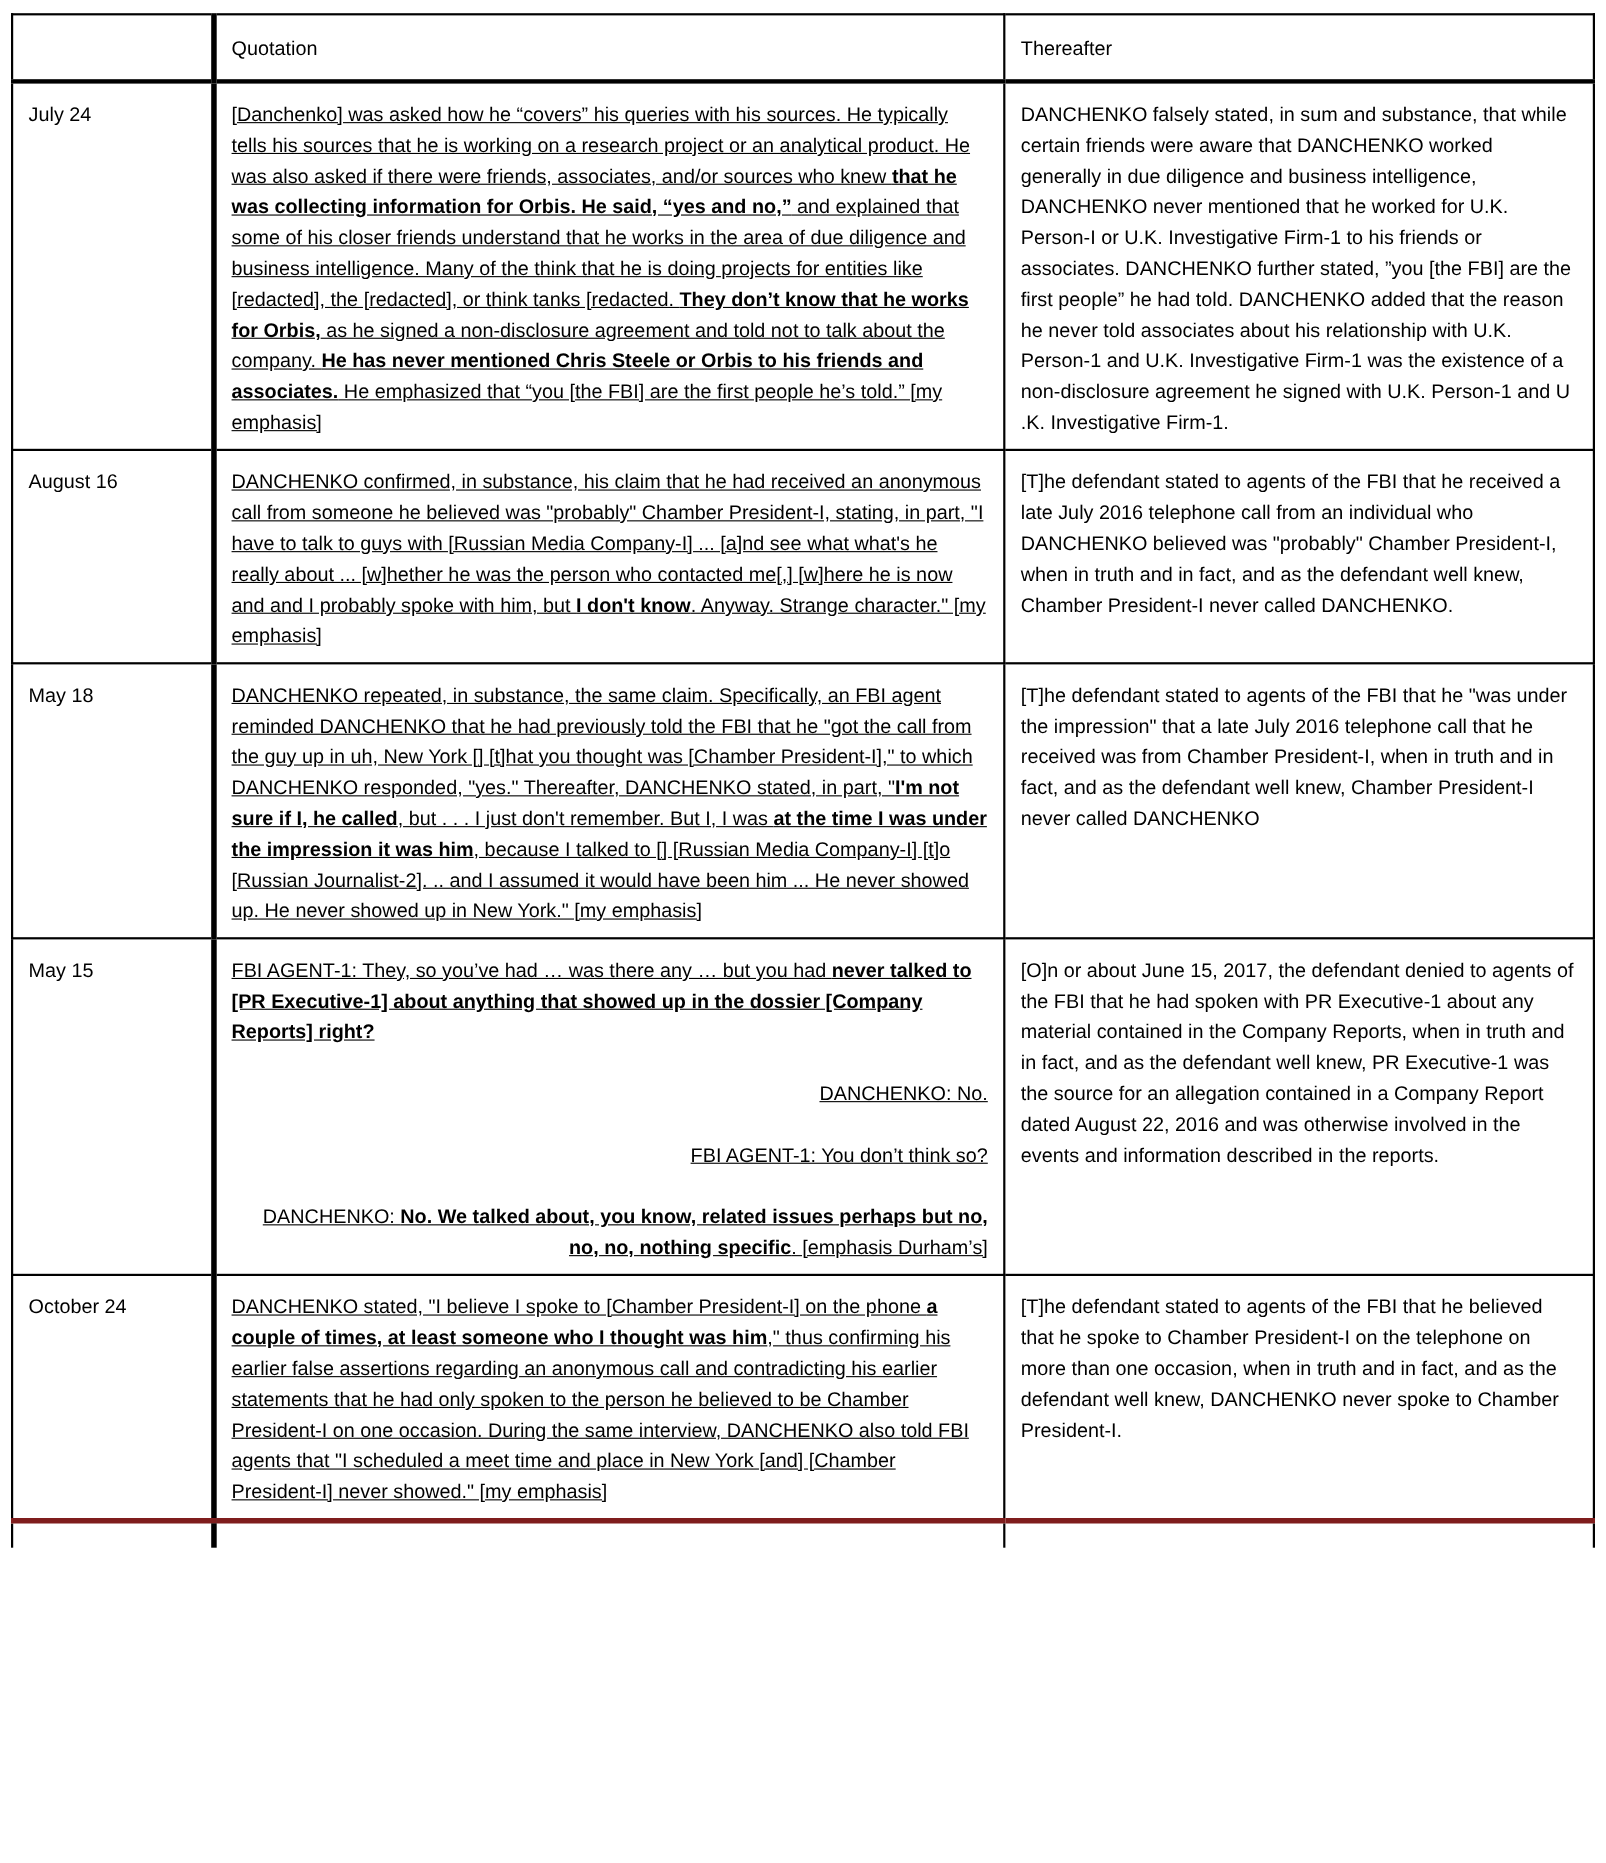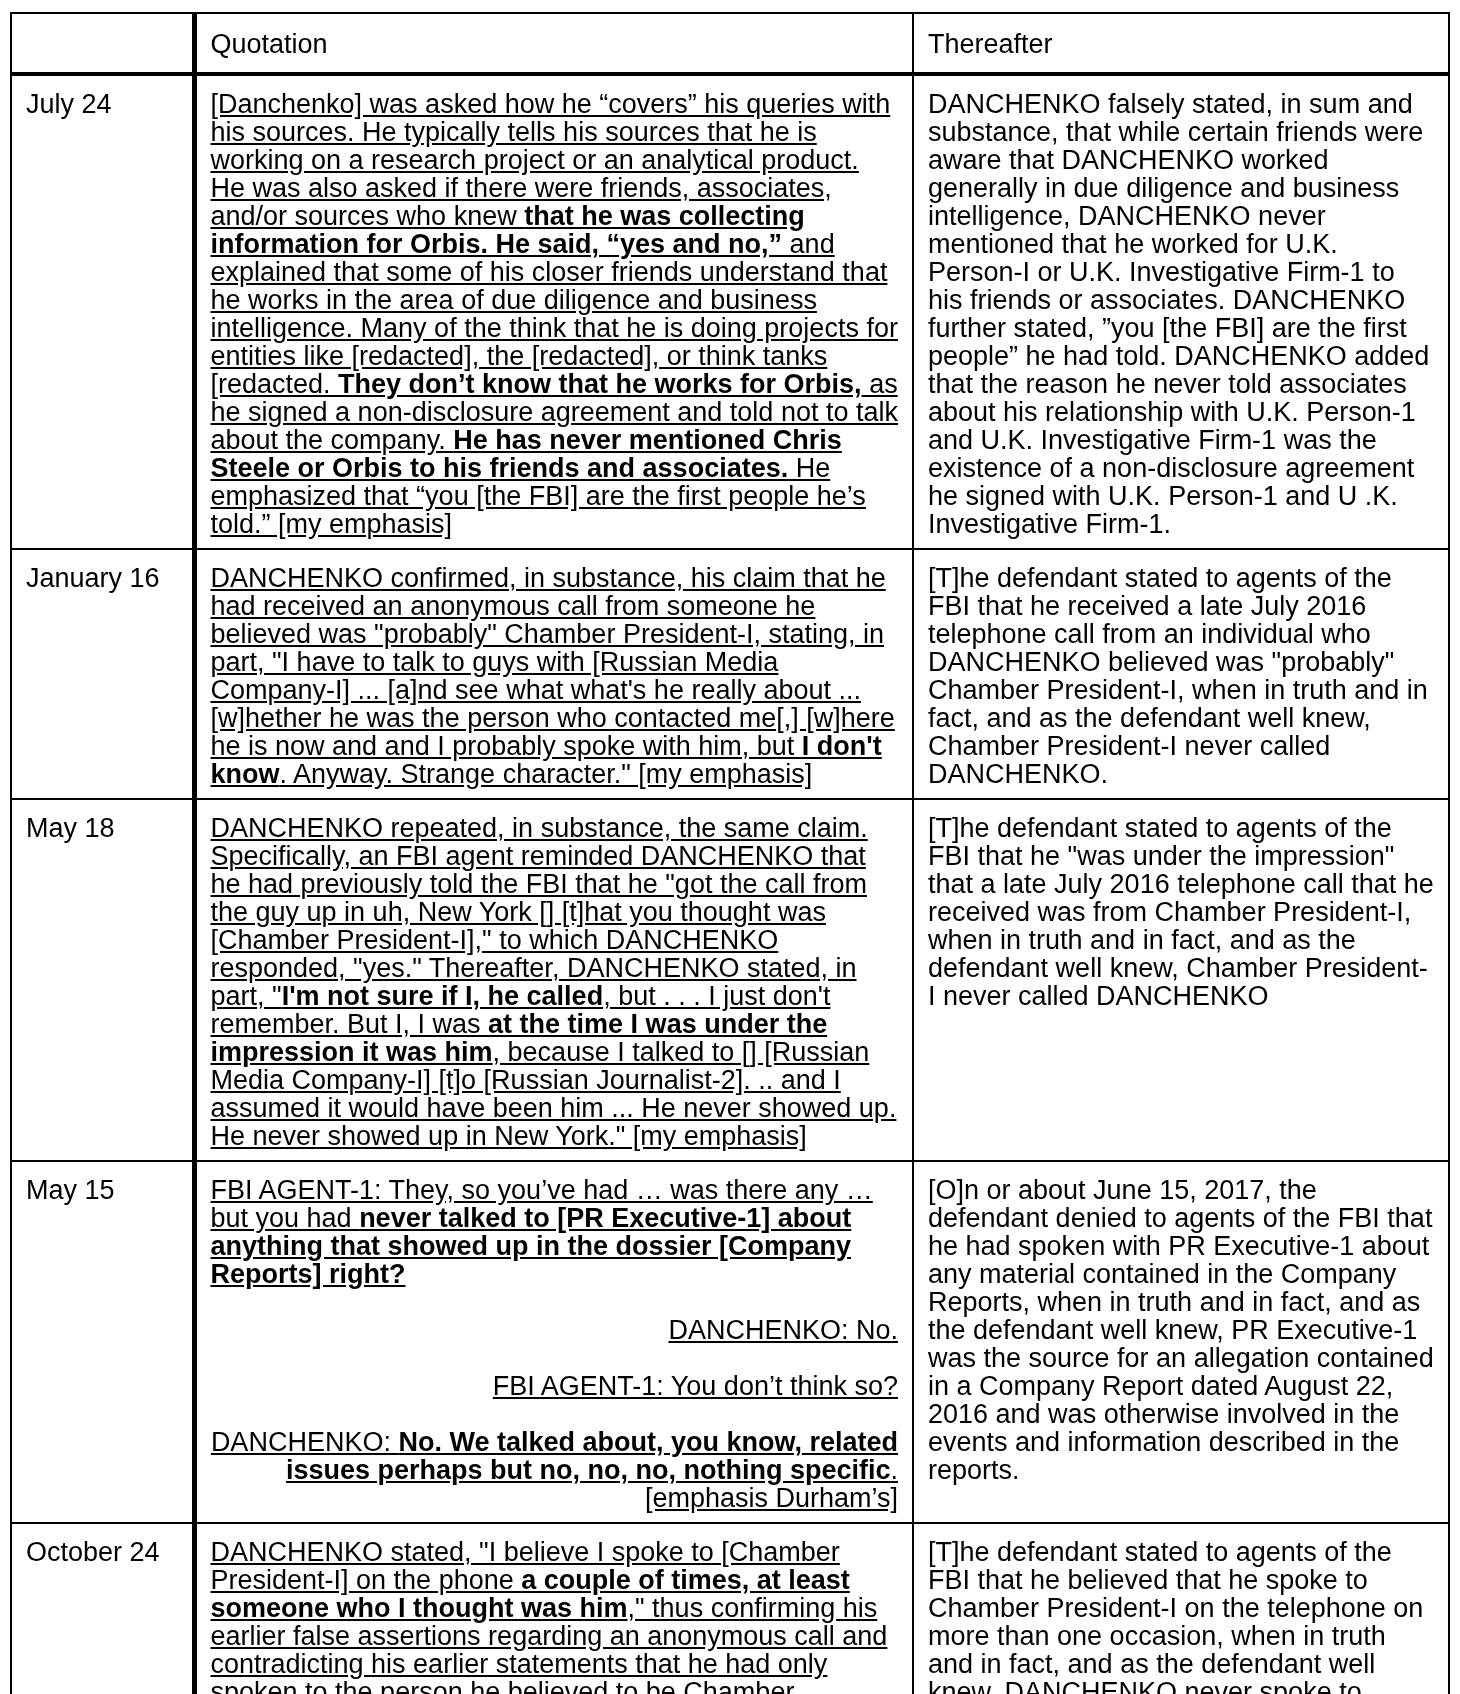--- a/index.html
+++ b/index.html
@@ -4,30 +4,30 @@
 <style>
   html, body { margin: 0; padding: 0; background: #ffffff; }
   body { width: 1460px; height: 1694px; overflow: hidden; position: relative;
          font-family: "Liberation Sans", sans-serif; color: #000; }
   table.doc {
     position: absolute; left: 10px; top: 12px; width: 1438px;
     border-collapse: collapse; table-layout: fixed;
   }
   table.doc td, table.doc th {
     border: 2px solid #000; vertical-align: top; text-align: left;
-    font-weight: normal; font-size: 27px; line-height: 28px;
+    font-weight: normal; font-size: 18px; line-height: 28px;
     padding: 14px 14px 10px 14px; box-sizing: border-box;
   }
   col.c-date { width: 183px; }
   col.c-quote { width: 719px; }
   col.c-alleg { width: 536px; }
   th { padding-top: 16px !important; padding-bottom: 14px !important; height: 60px; }
   thead tr th { border-bottom: 4px solid #000 !important; }
   td.date, th.date { border-right: 5px solid #000 !important; }
-  tr.last td { border-bottom: 5px solid #3b82f6; }
+  tr.last td { border-bottom: 5px solid #7f1d1d; }
   td.quote, th.quote { padding-left: 14px; }
   td.alleg, th.alleg { padding-left: 13px; padding-right: 10px; }
   b, .bold { font-weight: bold; }
   .para { display: block; margin: 0; text-decoration: underline; }
   .para + .para { margin-top: 28px; text-align: right; }
   tr.tail td { height: 24px; border-bottom: none; padding: 0; }
 </style>
 </head>
 <body>
 
@@ -46,21 +46,21 @@
   </thead>
   <tbody id="rows">
     <tr>
       <td class="date">July 24</td>
       <td class="quote">
           <span class="para"><span>[Danchenko] was asked how he “covers” his queries with his sources. He typically tells his sources that he is working on a research project or an analytical product. He was also asked if there were friends, associates, and/or sources who knew </span><span class="bold">that he was collecting information for Orbis. He said, “yes and no,”</span><span> and explained that some of his closer friends understand that he works in the area of due diligence and business intelligence. Many of the think that he is doing projects for entities like [redacted], the [redacted], or think tanks [redacted. </span><span class="bold">They don’t know that he works for Orbis,</span><span> as he signed a non-disclosure agreement and told not to talk about the company. </span><span class="bold">He has never mentioned Chris Steele or Orbis to his friends and associates.</span><span> He emphasized that “you [the FBI] are the first people he’s told.” [my emphasis]</span></span>
         </td>
       <td class="alleg">DANCHENKO falsely stated, in sum and substance, that while certain friends were aware that DANCHENKO worked generally in due diligence and business intelligence, DANCHENKO never mentioned that he worked for U.K. Person-I or U.K. Investigative Firm-1 to his friends or associates. DANCHENKO further stated, ”you [the FBI] are the first people” he had told. DANCHENKO added that the reason he never told associates about his relationship with U.K. Person-1 and U.K. Investigative Firm-1 was the existence of a non-disclosure agreement he signed with U.K. Person-1 and U .K. Investigative Firm-1.</td>
     </tr>
     <tr>
-      <td class="date">January 16</td>
+      <td class="date">August 16</td>
       <td class="quote">
           <span class="para"><span>DANCHENKO confirmed, in substance, his claim that he had received an anonymous call from someone he believed was "probably" Chamber President-I, stating, in part, "I have to talk to guys with [Russian Media Company-I] ... [a]nd see what what's he really about ... [w]hether he was the person who contacted me[,] [w]here he is now and and I probably spoke with him, but </span><span class="bold">I don't know</span><span>. Anyway. Strange character." [my emphasis]</span></span>
         </td>
       <td class="alleg">[T]he defendant stated to agents of the FBI that he received a late July 2016 telephone call from an individual who DANCHENKO believed was "probably" Chamber President-I, when in truth and in fact, and as the defendant well knew, Chamber President-I never called DANCHENKO.</td>
     </tr>
     <tr>
       <td class="date">May 18</td>
       <td class="quote">
           <span class="para"><span>DANCHENKO repeated, in substance, the same claim. Specifically, an FBI agent reminded DANCHENKO that he had previously told the FBI that he "got the call from the guy up in uh, New York [] [t]hat you thought was [Chamber President-I]," to which DANCHENKO responded, "yes." Thereafter, DANCHENKO stated, in part, "</span><span class="bold">I'm not sure if I, he called</span><span>, but . . . I just don't remember. But I, I was </span><span class="bold">at the time I was under the impression it was him</span><span>, because I talked to [] [Russian Media Company-I] [t]o [Russian Journalist-2]. .. and I assumed it would have been him ... He never showed up. He never showed up in New York." [my emphasis]</span></span>
         </td>

